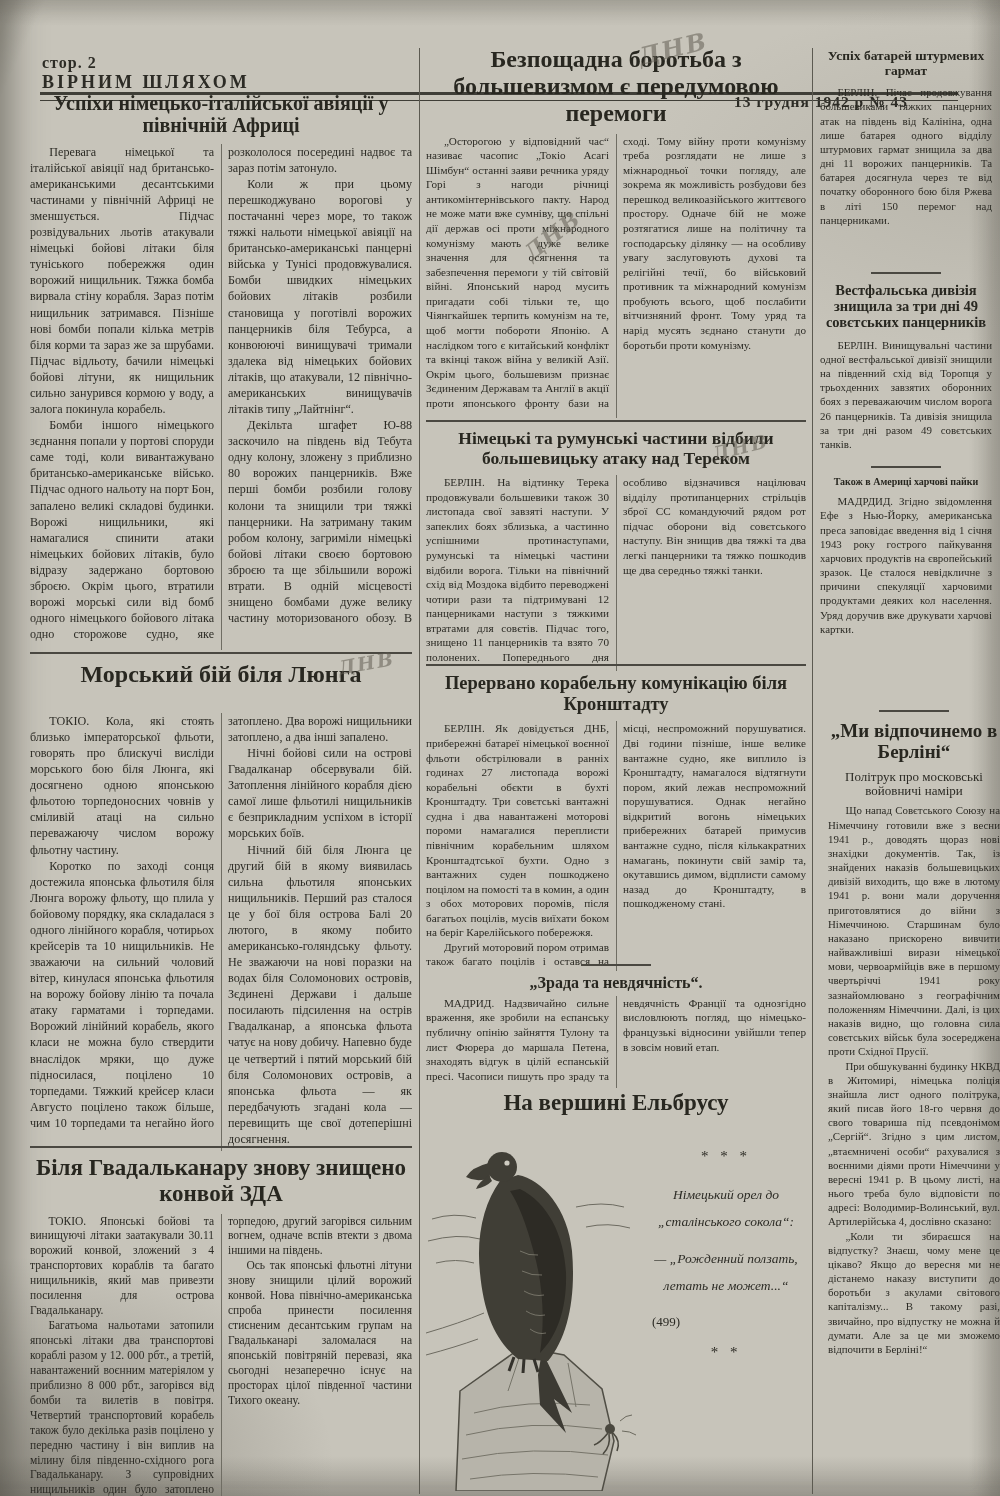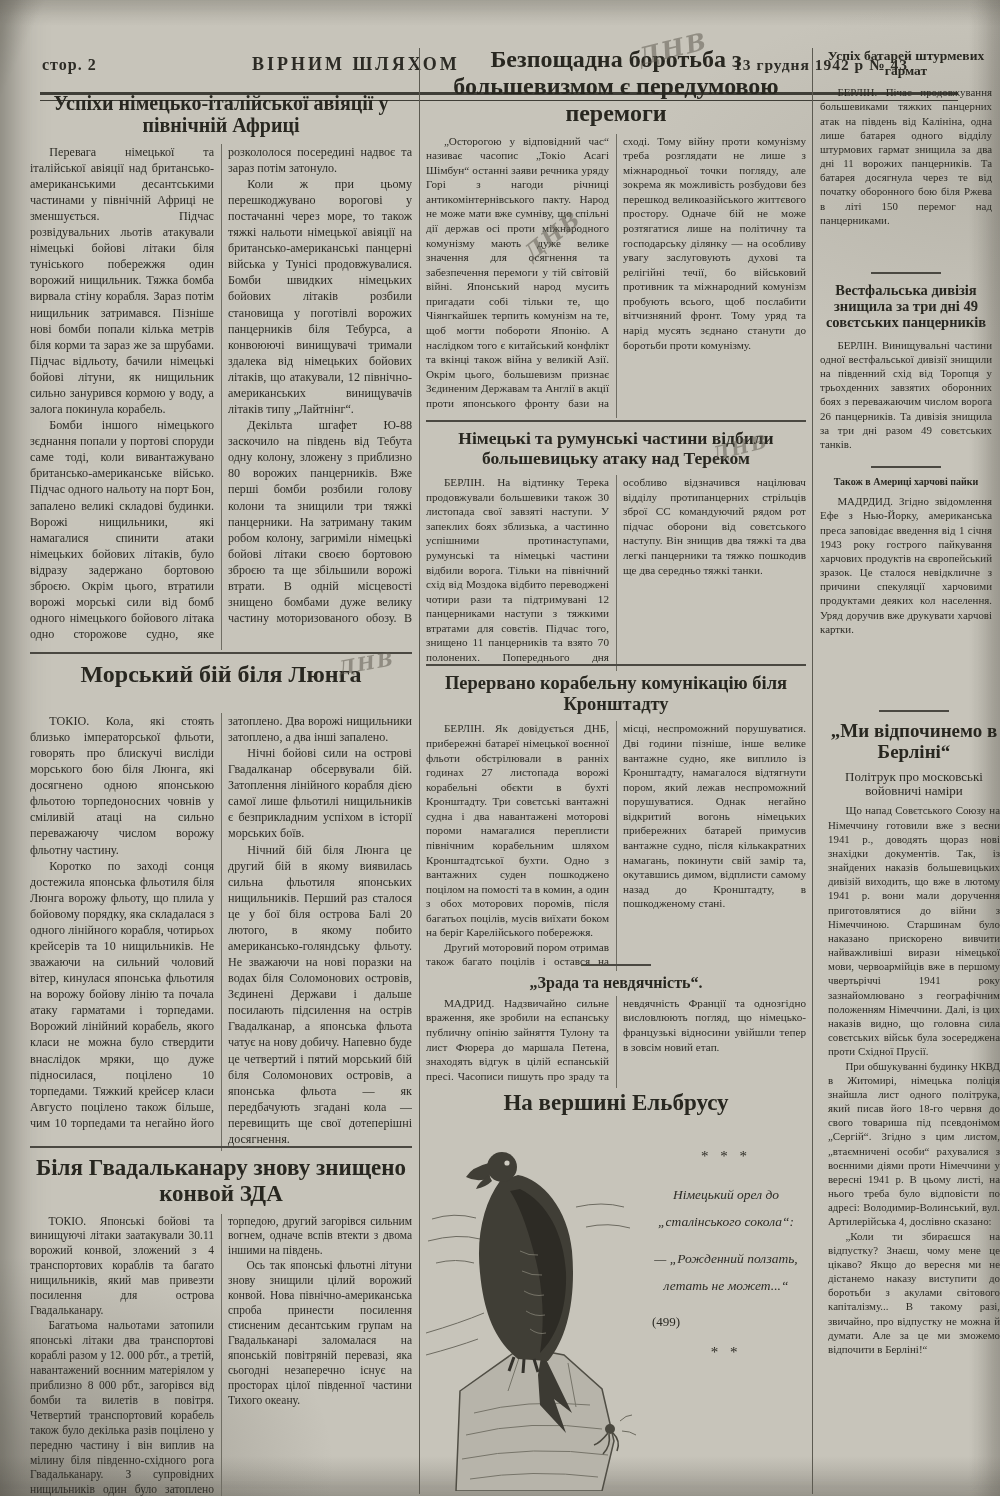--- a/index.html
+++ b/index.html
@@ -11,21 +11,21 @@
       radial-gradient(500px 260px at 99% 12%, rgba(120,117,106,.18), rgba(120,117,106,0) 70%),
       linear-gradient(115deg, rgba(108,105,95,.22) 0 14px, rgba(108,105,95,0) 42px),
       linear-gradient(-90deg, rgba(108,105,95,.20) 0 8px, rgba(108,105,95,0) 30px),
       linear-gradient(180deg, rgba(108,105,95,.20) 0 6px, rgba(108,105,95,0) 26px),
       linear-gradient(0deg, rgba(90,87,78,.28) 0 10px, rgba(90,87,78,0) 40px);
     box-shadow: inset 26px 0 34px -16px rgba(55,53,46,.5), inset -16px 0 26px -12px rgba(55,53,46,.32);
     font-family:"Liberation Serif","DejaVu Serif",serif;
     color:#2c2b25;
   }
   
-  .hdr{position:absolute;left:42px;top:54px;width:916px;display:flex;align-items:baseline;}
+  .hdr{position:absolute;left:42px;top:54px;width:916px;display:flex;align-items:baseline;flex-direction:column;}
   .hdr .pg{font-weight:bold;font-size:16px;width:210px;letter-spacing:1px;}
   .hdr .mast{font-weight:bold;font-size:18px;letter-spacing:3px;flex:0 0 auto;}
   .hdr .date{font-weight:bold;font-size:15.5px;margin-left:auto;margin-right:50px;letter-spacing:1px;white-space:nowrap;}
   .headrule{position:absolute;left:40px;top:92px;width:918px;height:5px;
     border-top:3px solid #3f3e37;border-bottom:1px solid #3f3e37;}
   
   .vrule{position:absolute;top:48px;width:1px;height:1446px;background:#5c5a51;}
   
   .art{position:absolute;display:flex;flex-direction:column;overflow:hidden;}
   .art h2{margin:0 0 7px 0;text-align:center;font-weight:bold;line-height:1.12;color:#282720;}

